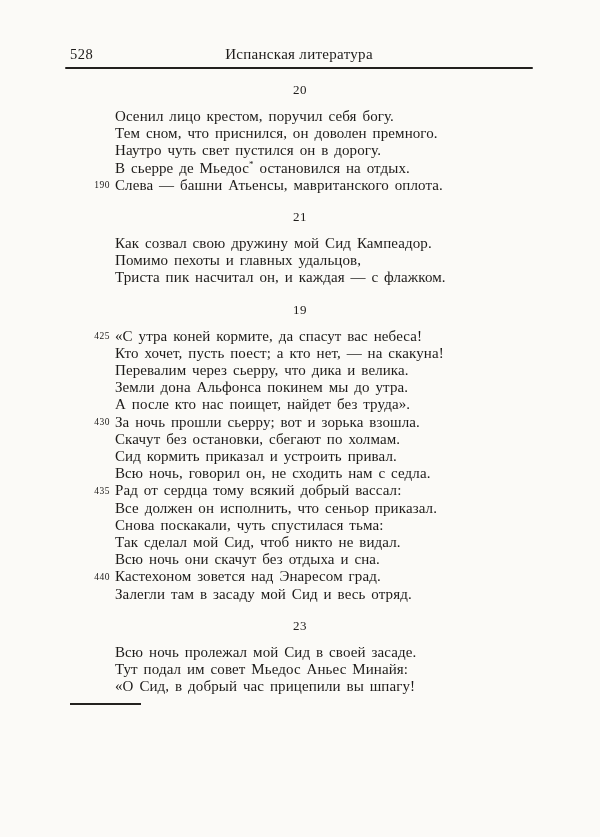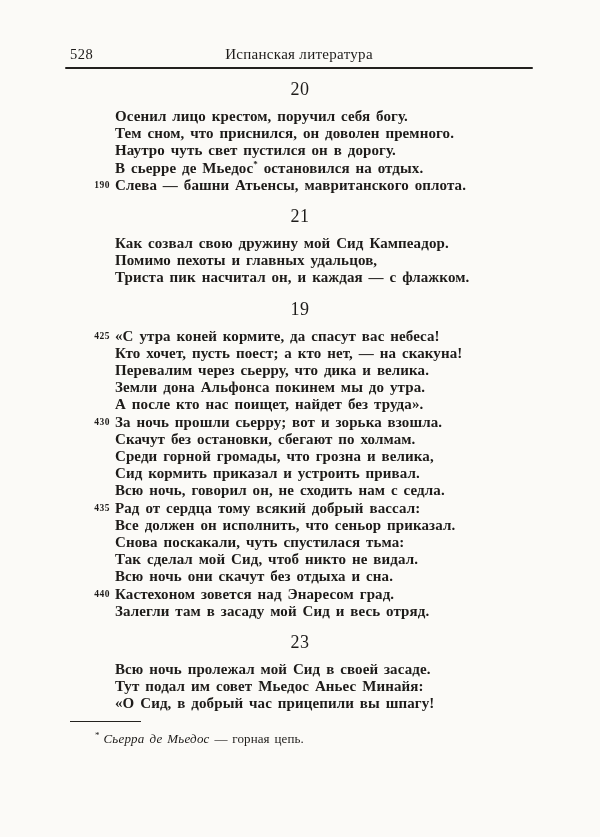--- a/index.html
+++ b/index.html
@@ -28,25 +28,25 @@
   }
 
   
   .verse-body {
     position: absolute; top: 76px; left: 0; width: 600px;
     font-size: 15px; line-height: 17.2px;
     word-spacing: 2px; letter-spacing: 0.1px;
   }
   .section-number {
     margin: 12px 0 8px 0;
-    font-size: 18px; line-height: 21px; font-weight: normal;
+    font-size: 13px; line-height: 21px; font-weight: normal;
     text-align: center; letter-spacing: 0.5px;
   }
   .verse-body section:first-child .section-number { margin-top: 3px; }
-  .vline { position: relative; margin-left: 115px; white-space: nowrap; font-weight: bold; }
+  .vline { position: relative; margin-left: 115px; white-space: nowrap; }
   .lnum {
     position: absolute; left: -31px; top: 0.5px; width: 26px;
     text-align: right; font-size: 9.5px; letter-spacing: 0.5px;
   }
   .vline sup, .footnote sup { font-size: 9px; line-height: 0; }
 
   
   .fn-rule {
     margin: 8px 0 0 70px; width: 71px; height: 1.6px; background: #24221f;
   }
@@ -151,24 +151,20 @@
     <div class="vline">
       <span class="lnum">430</span>
       <span>За ночь прошли сьерру; вот и зорька взошла.</span>
     </div>
 
     <div class="vline">
       <span class="lnum"></span>
       <span>Скачут без остановки, сбегают по холмам.</span>
     </div>
 
-    <div class="vline">
-      <span class="lnum"></span>
-      <span>Среди горной громады, что грозна и велика,</span>
-    </div>
 
     <div class="vline">
       <span class="lnum"></span>
       <span>Сид кормить приказал и устроить привал.</span>
     </div>
 
     <div class="vline">
       <span class="lnum"></span>
       <span>Всю ночь, говорил он, не сходить нам с седла.</span>
     </div>
@@ -223,16 +219,15 @@
       <span>Тут подал им совет Мьедос Аньес Минайя:</span>
     </div>
 
     <div class="vline">
       <span class="lnum"></span>
       <span>«О Сид, в добрый час прицепили вы шпагу!</span>
     </div>
   </div>
     </section>
   <div class="fn-rule"></div>
-      <div class="footnote"><sup>* </sup><i>Сьерра де Мьедос</i><span> — горная цепь.</span></div>
     </main>
 
 </div>
 
 </body></html>

